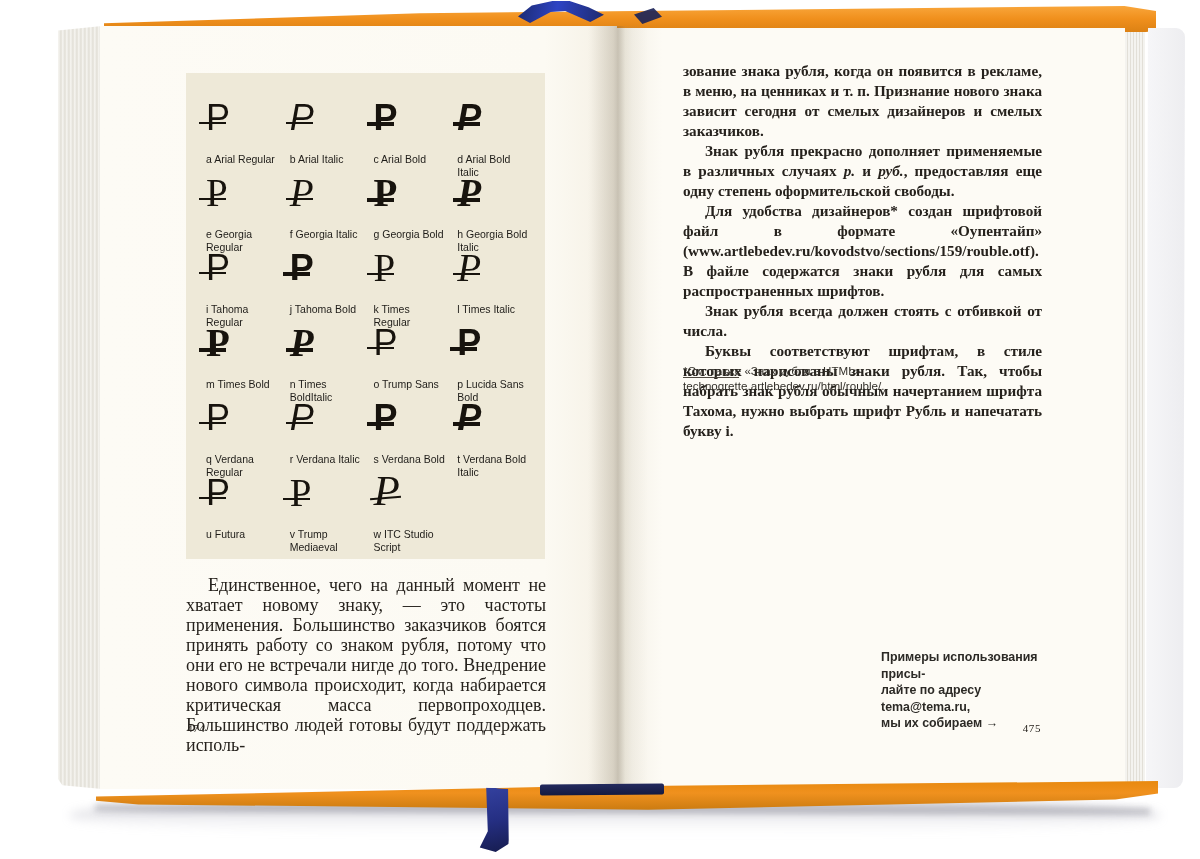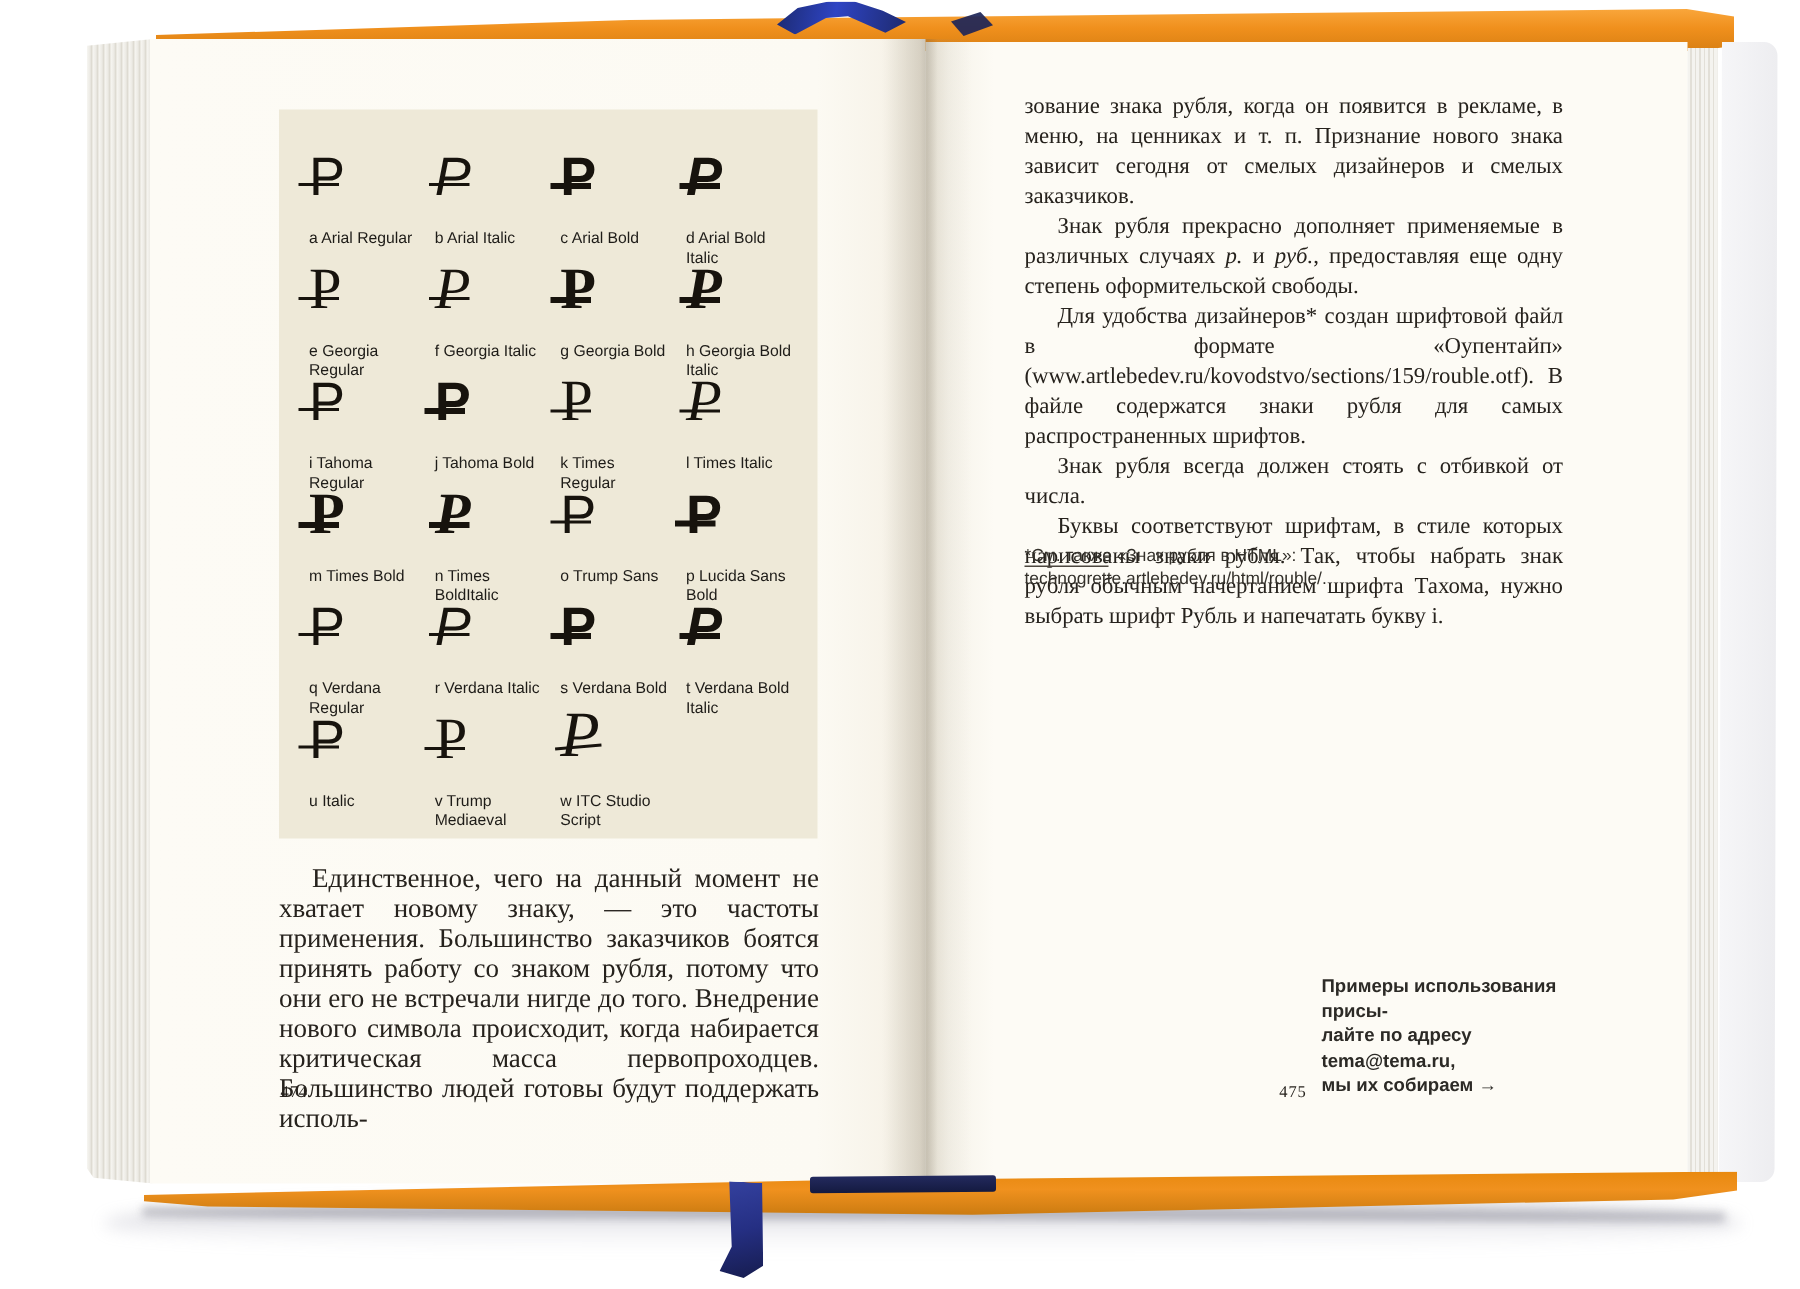--- a/index.html
+++ b/index.html
@@ -70,30 +70,30 @@
   .st-sans-i .pbar,.st-sans-bi .pbar,.st-serif-i .pbar,.st-serif-bi .pbar{left:-4px;}
   .st-script .pbar{height:1.6px;width:31px;left:-4px;top:27px;transform:rotate(-5deg);}
   .cell-label{font-family:"Liberation Sans",sans-serif;font-size:10.5px;line-height:13px;
     color:#1e1c18;margin-top:16px;max-width:74px;}
 
   
   .para-left{position:absolute;left:186px;top:575px;width:360px;z-index:4;
     font-size:18px;line-height:20px;text-align:justify;text-indent:22px;}
   .text-right{position:absolute;left:683px;top:61px;width:359px;z-index:4;
     font-size:15.2px;line-height:20px;text-align:justify;}
-  .text-right p{margin:0;text-indent:22px;}
+  .text-right p{margin:0;text-indent:22px;font-weight:bold;}
   .text-right p.noindent{text-indent:0;}
   .fn-rule{position:absolute;left:683px;top:377px;width:56px;height:1px;background:#4c463e;z-index:4;}
   .footnote{position:absolute;left:683px;top:363px;width:372px;z-index:4;
     font-family:"Liberation Sans",sans-serif;font-size:11.6px;line-height:15px;color:#33302a;}
   .margin-note{position:absolute;left:881px;top:649px;width:180px;z-index:4;
     font-family:"Liberation Sans",sans-serif;font-size:12.4px;line-height:16.5px;color:#2c2a26;font-weight:bold;}
   .pagenum{position:absolute;z-index:4;font-size:11px;letter-spacing:.6px;}
   .pagenum-left{left:187px;top:722px;}
-  .pagenum-right{left:683px;top:722px;width:358px;text-align:center;}
+  .pagenum-right{left:683px;top:722px;width:358px;text-align:right;}
 </style>
 </head>
 <body>
 
 <div class="scene">
 
   <div class="shadow-main"></div>
   <div class="shadow-line"></div>
 
   <div class="cover-top"></div>
@@ -293,21 +293,21 @@
           </div>
           <div class="cell-label">t Verdana Bold Italic</div>
         </div>
         <div class="cell">
           <div class="glyph-box">
             <span class="rub st-sans">
               <span class="pchar">P</span>
               <span class="pbar"></span>
             </span>
           </div>
-          <div class="cell-label">u Italic</div>
+          <div class="cell-label">u Futura</div>
         </div>
         <div class="cell">
           <div class="glyph-box">
             <span class="rub st-serif">
               <span class="pchar">P</span>
               <span class="pbar"></span>
             </span>
           </div>
           <div class="cell-label">v Trump Mediaeval</div>
         </div>

